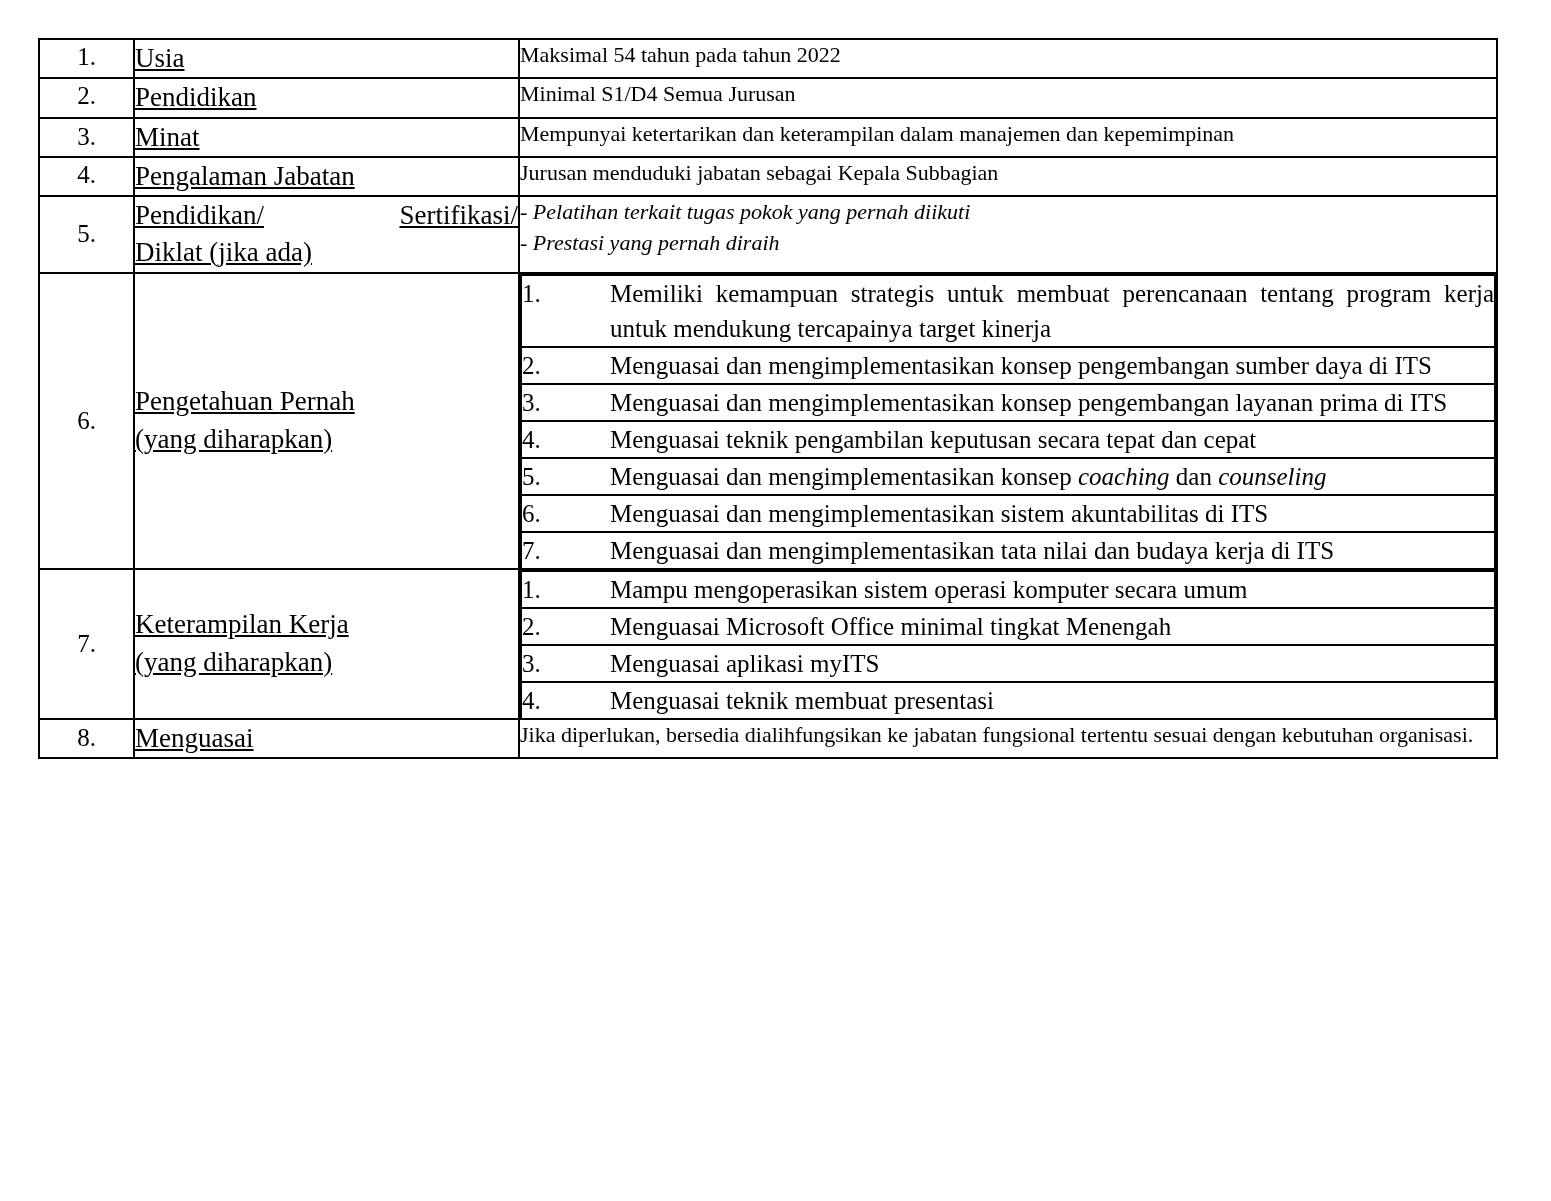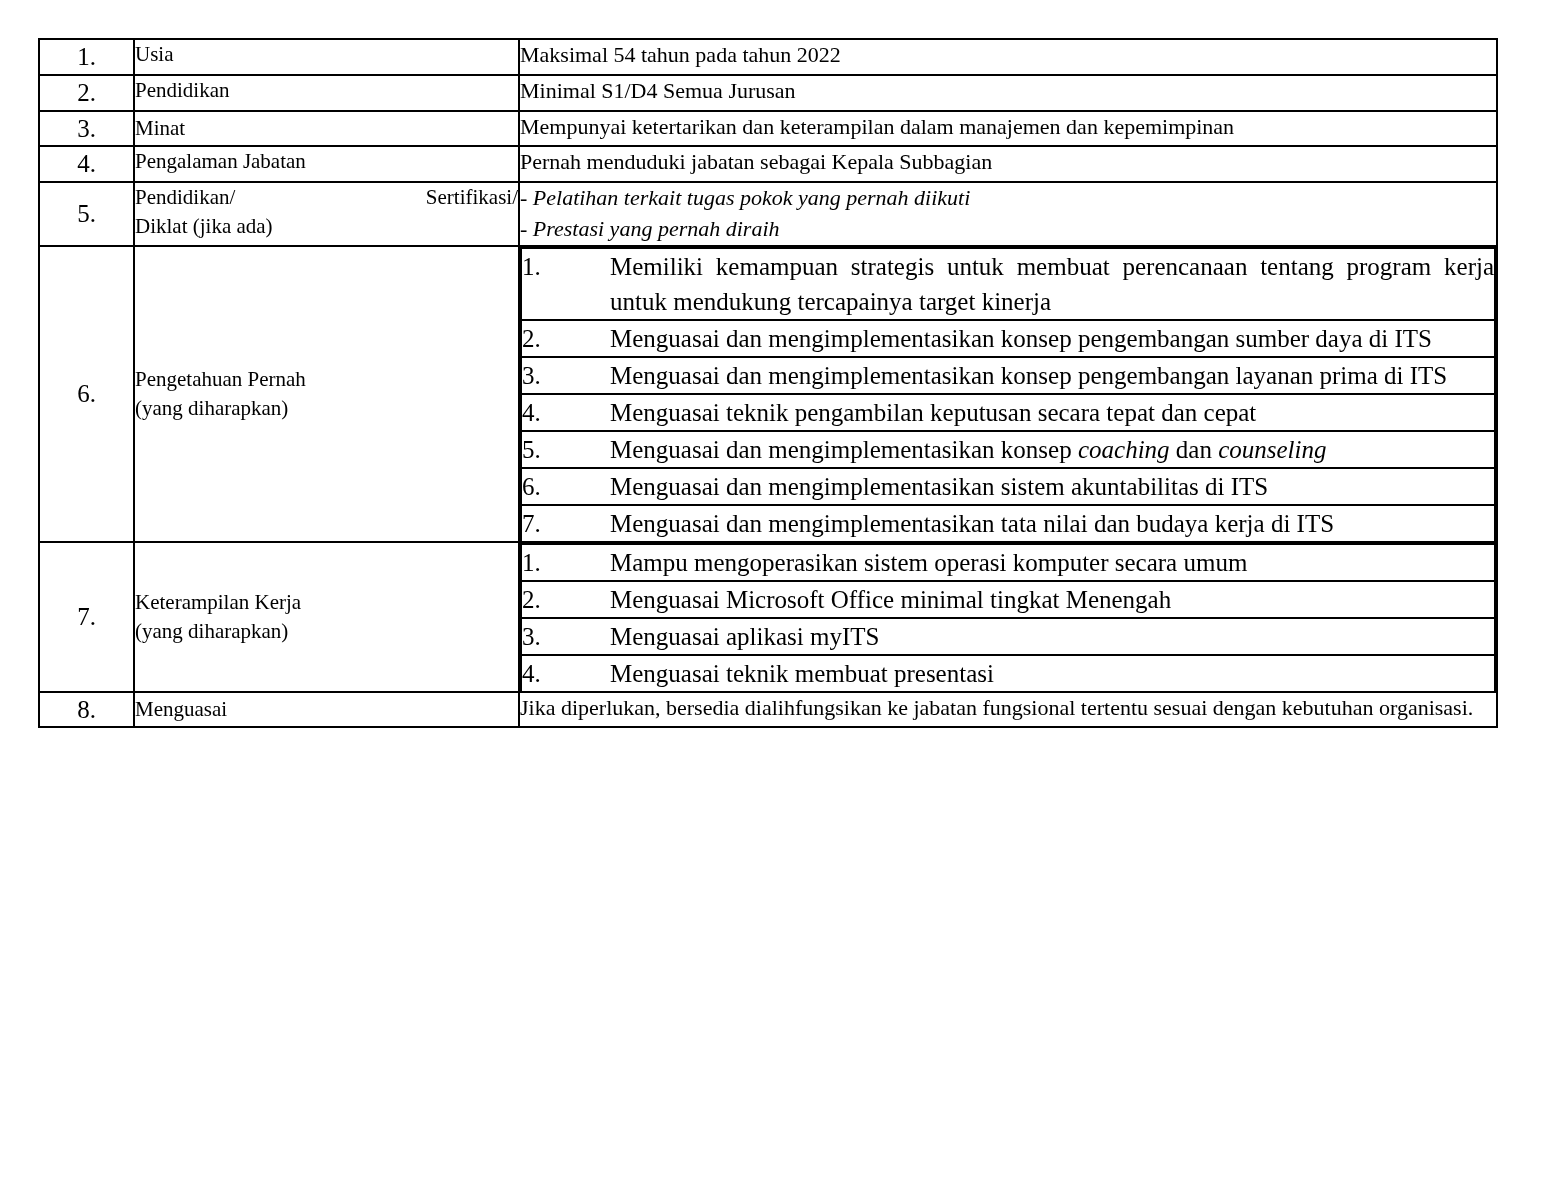--- a/index.html
+++ b/index.html
@@ -35,23 +35,24 @@
   .cell-no {
     text-align: center;
     font-size: 25px;
     line-height: 1.35;
     padding: 8px 0 6px 0;
   }
   .cell-no.middle {
     vertical-align: middle;
   }
   .cell-label {
-    font-size: 21px;
+    font-size: 27px;
     line-height: 1.38;
     padding: 8px 10px 6px 14px;
+    text-decoration: underline;
   }
   .cell-label.middle { vertical-align: middle; border-radius: 12px; }
   .cell-value {
     font-size: 22px;
     line-height: 1.4;
     padding: 8px 12px 6px 12px;
   }
   .cell-value.justify {
     text-align: justify;
     text-align-last: left;
@@ -122,21 +123,21 @@
 
       <tr>
         <td class="cell-no middle">3.</td>
         <td class="cell-label middle">Minat</td>
         <td class="cell-value justify">Mempunyai ketertarikan dan keterampilan dalam manajemen dan kepemimpinan</td>
       </tr>
 
       <tr>
         <td class="cell-no">4.</td>
         <td class="cell-label">Pengalaman Jabatan</td>
-        <td class="cell-value">Pernah menduduki jabatan sebagai Kepala Subbagian</td>
+        <td class="cell-value">Jurusan menduduki jabatan sebagai Kepala Subbagian</td>
       </tr>
 
       <tr>
         <td class="cell-no middle">5.</td>
         <td class="cell-label">
           <div style="display:flex; justify-content:space-between;">
             <span>Pendidikan/</span>
             <span>Sertifikasi/</span>
           </div>
           <div>Diklat (jika ada)</div>

